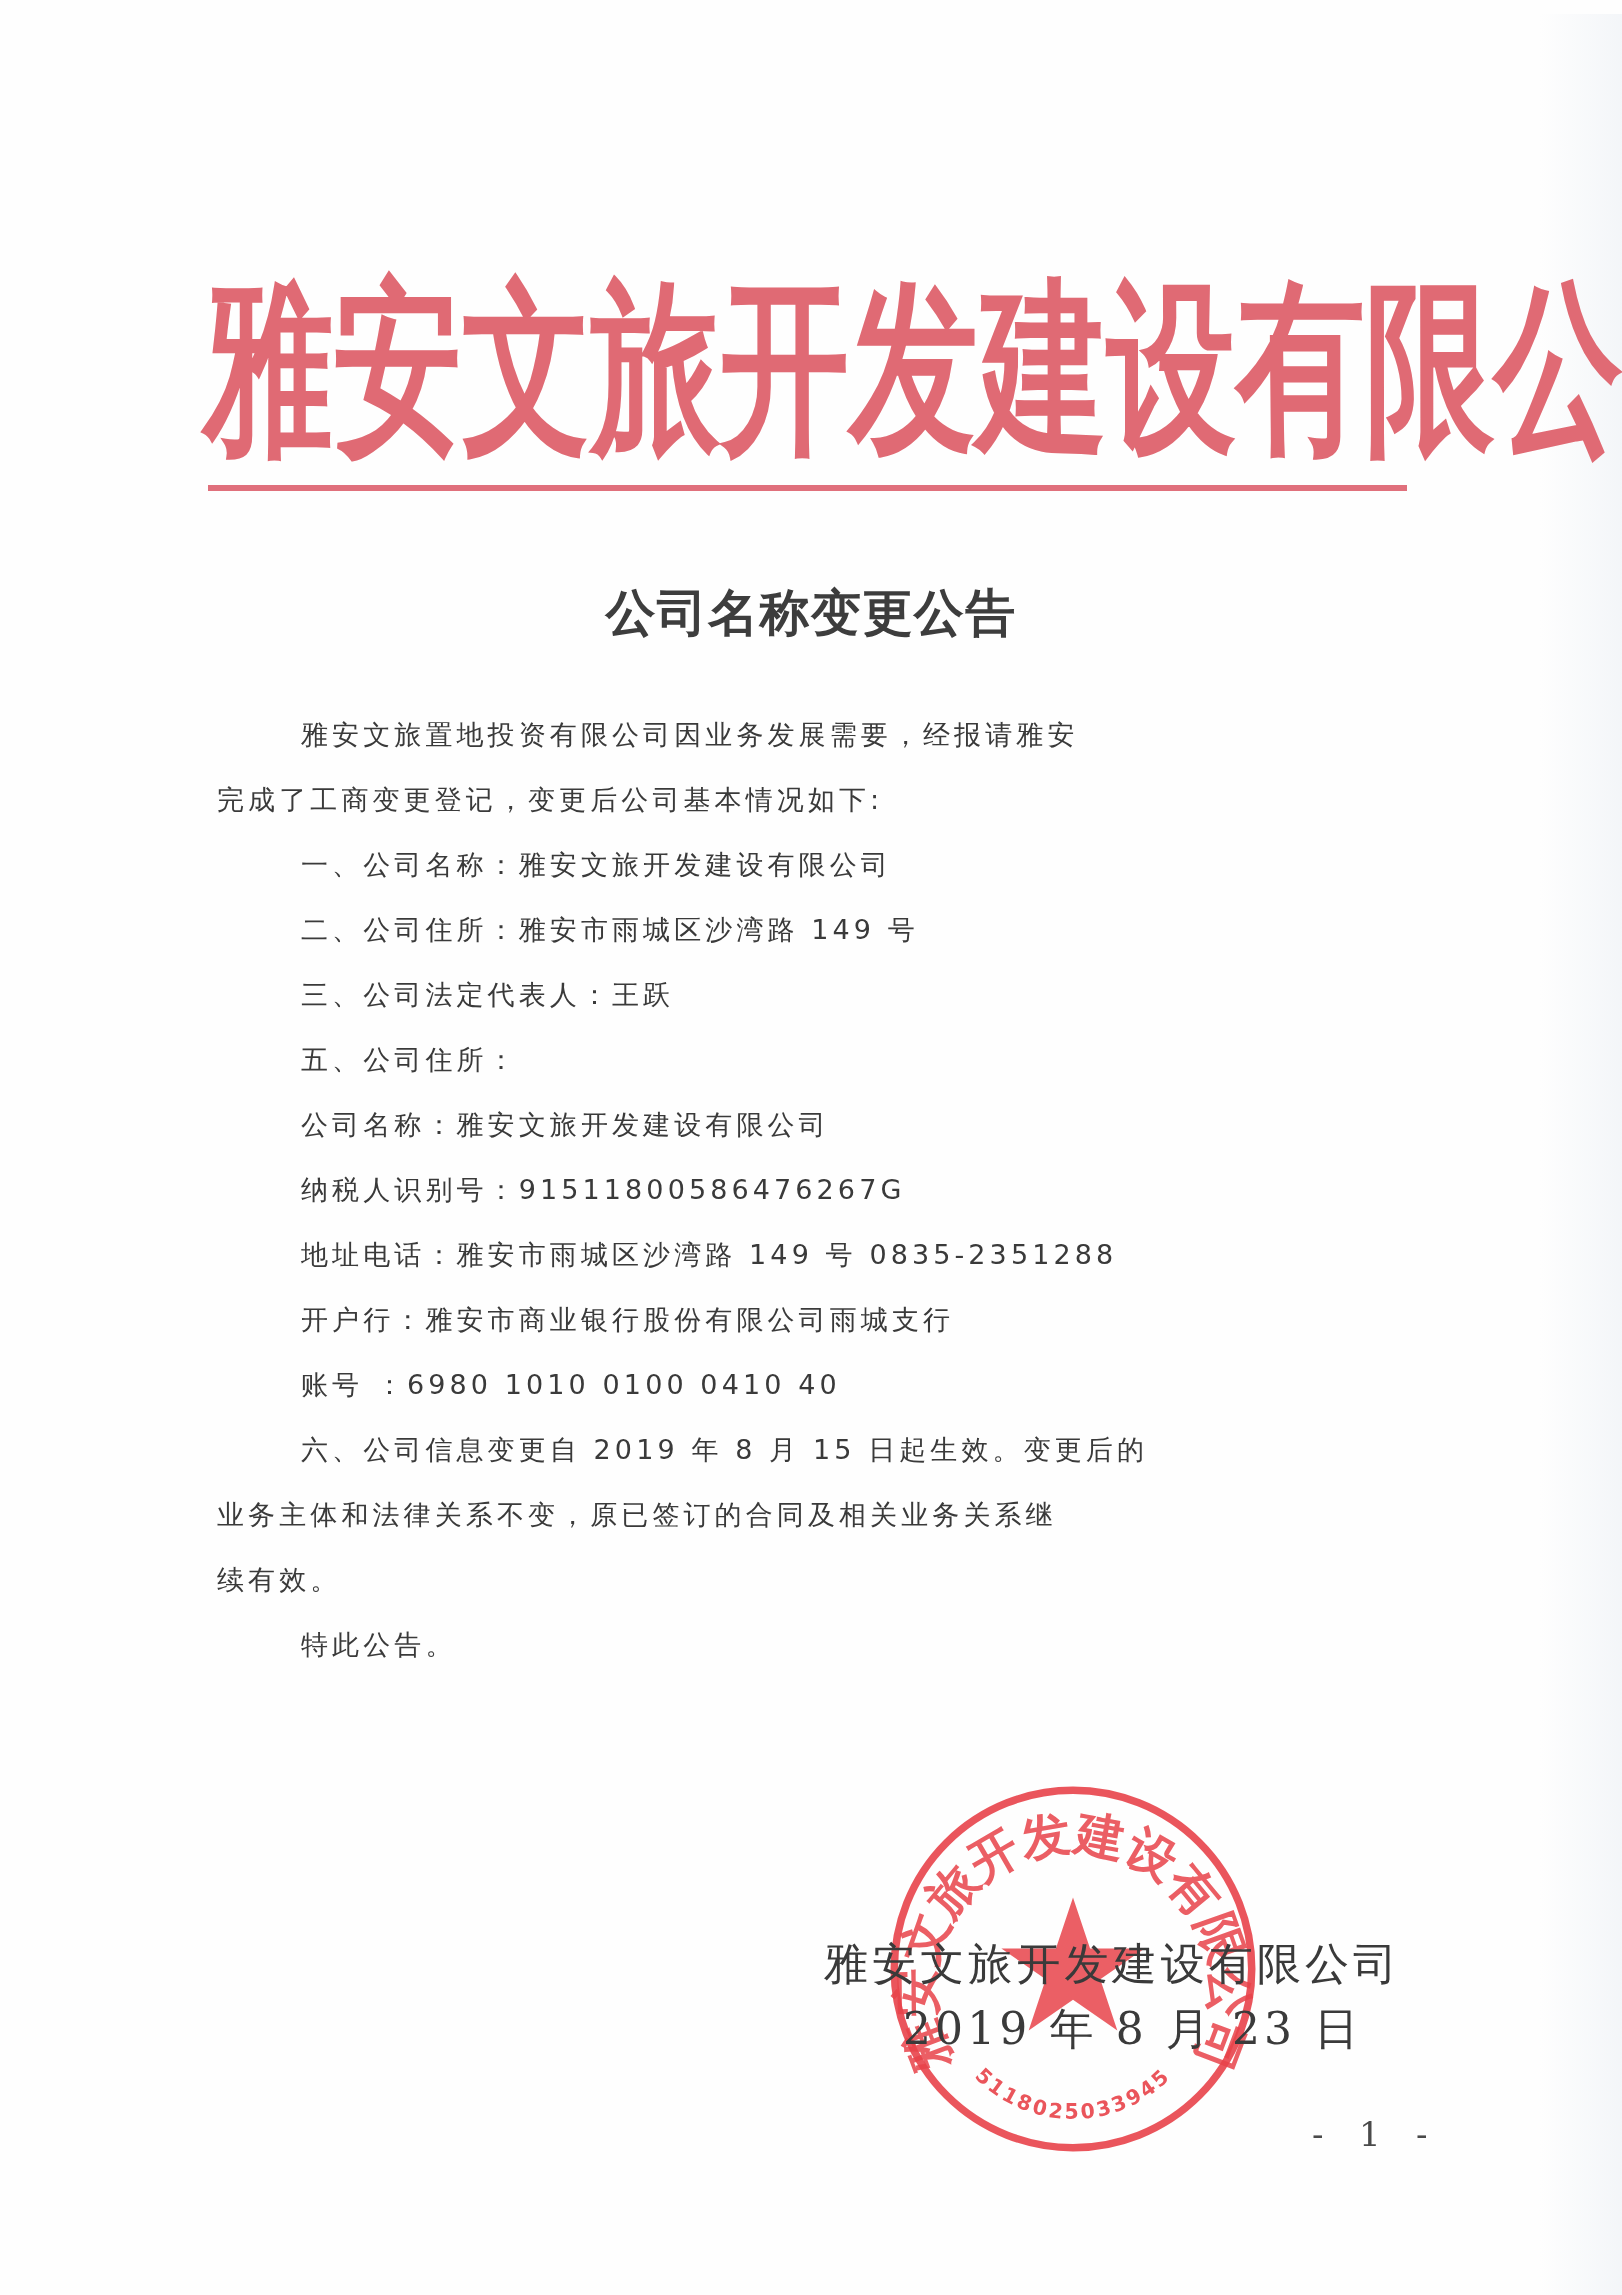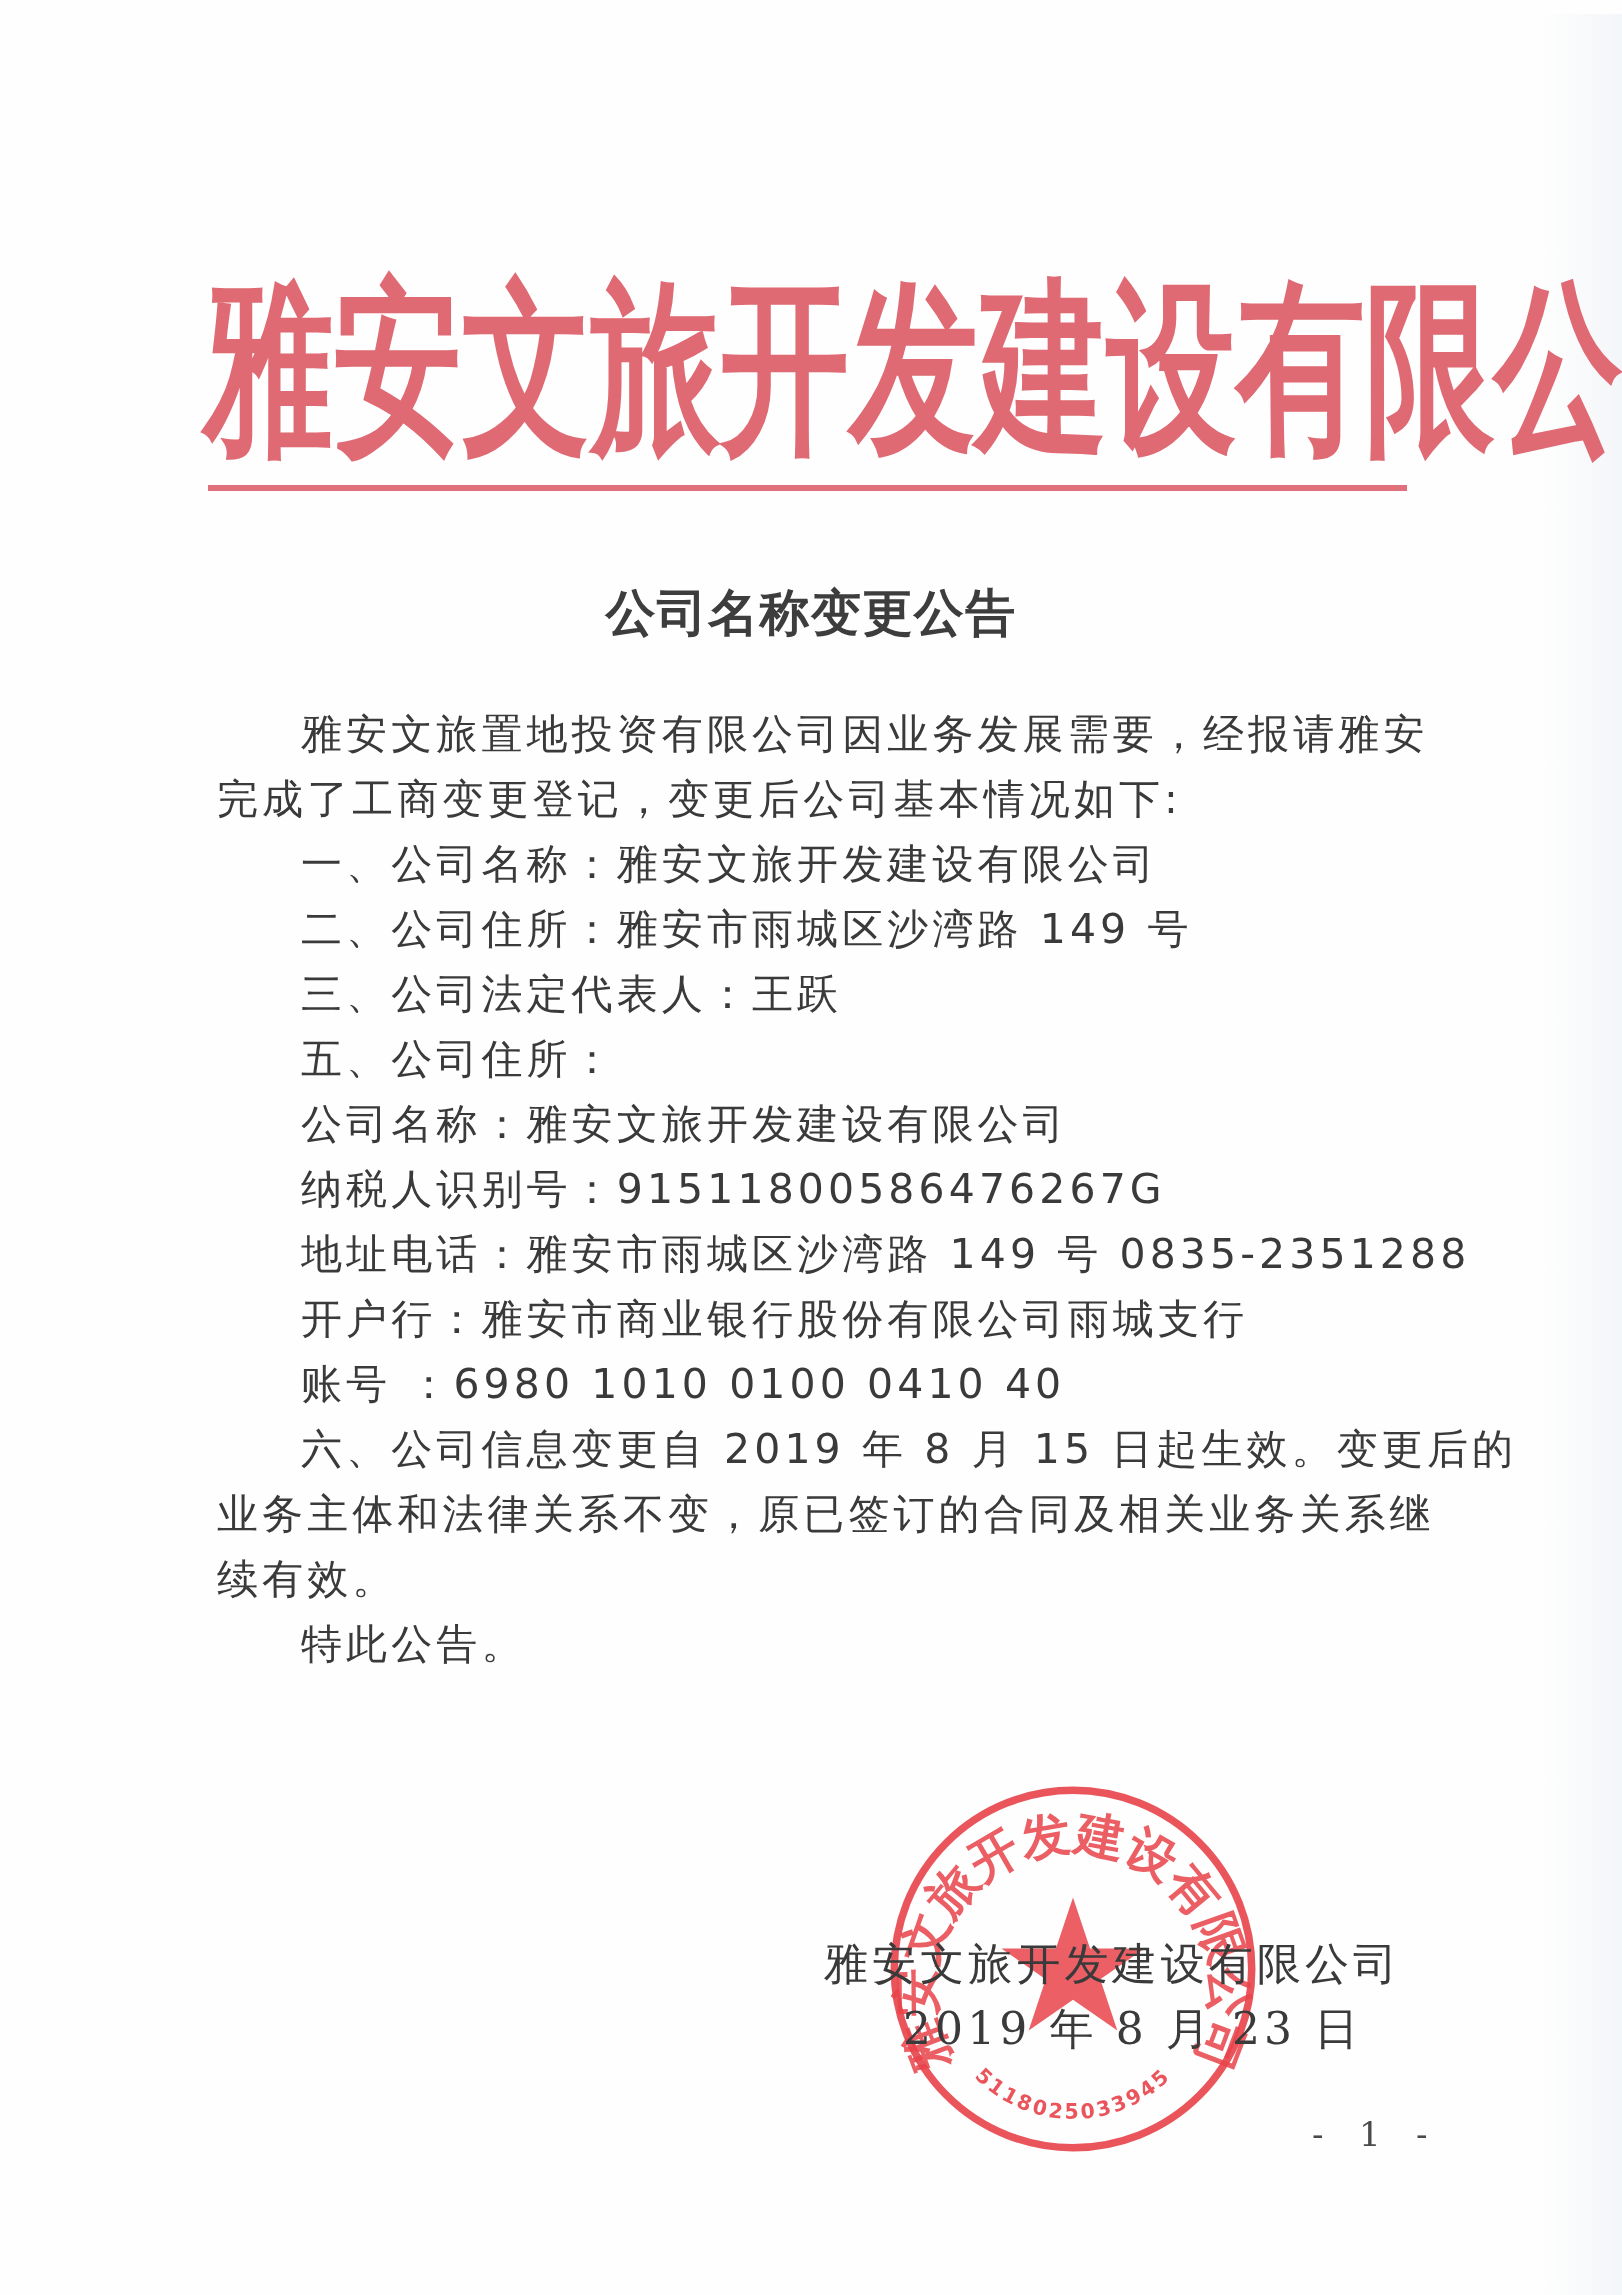--- a/index.html
+++ b/index.html
@@ -11,21 +11,21 @@
   .masthead { position: absolute; left: 204px; top: 269px; width: 1213px; height: 198px;
               display: flex; justify-content: space-between; align-items: center; }
   .masthead span { display: inline-block; font-size: 129px; line-height: 1; color: #e06a74;
                    font-weight: bold; transform: scaleY(1.45); transform-origin: center;
                    font-family: "DejaVu Sans", sans-serif; }
   .red-rule { position: absolute; left: 208px; top: 485px; width: 1199px; height: 6.1px; background: #e0707c; }
   .title { position: absolute; left: 0; width: 1622px; top: 566px; text-align: center;
            font-family: "DejaVu Serif", serif; font-weight: bold; font-size: 50px; color: #3d3d3d;
            letter-spacing: 1.4px; margin-top: 14px; }
   .body-text { position: absolute; left: 217px; top: 702px; width: 1186px;
-               font-size: 41px; line-height: 65px; letter-spacing: 4.1px; color: #3a3a3a; }
+               font-size: 27px; line-height: 65px; letter-spacing: 4.1px; color: #3a3a3a; }
   .line { white-space: nowrap; height: 65px; }
   .indent { padding-left: 84px; }
   .sig-block { position: absolute; left: 824px; top: 1935px; width: 545px; font-size: 44px;
                font-family: "DejaVu Serif", serif; color: #3a3a3a; letter-spacing: 4.1px; }
   .sig-company { position: absolute; left: 0; top: 0; white-space: nowrap; }
   .sig-date { position: absolute; left: 79px; top: 65px; white-space: nowrap; }
   .seal { position: absolute; left: 882px; top: 1778px; width: 382px; height: 382px; }
   .page-number { position: absolute; left: 1312px; top: 2114px; font-family: "DejaVu Serif", serif;
                  font-size: 34px; color: #4a4a4a; letter-spacing: 12.3px; }
 </style>

